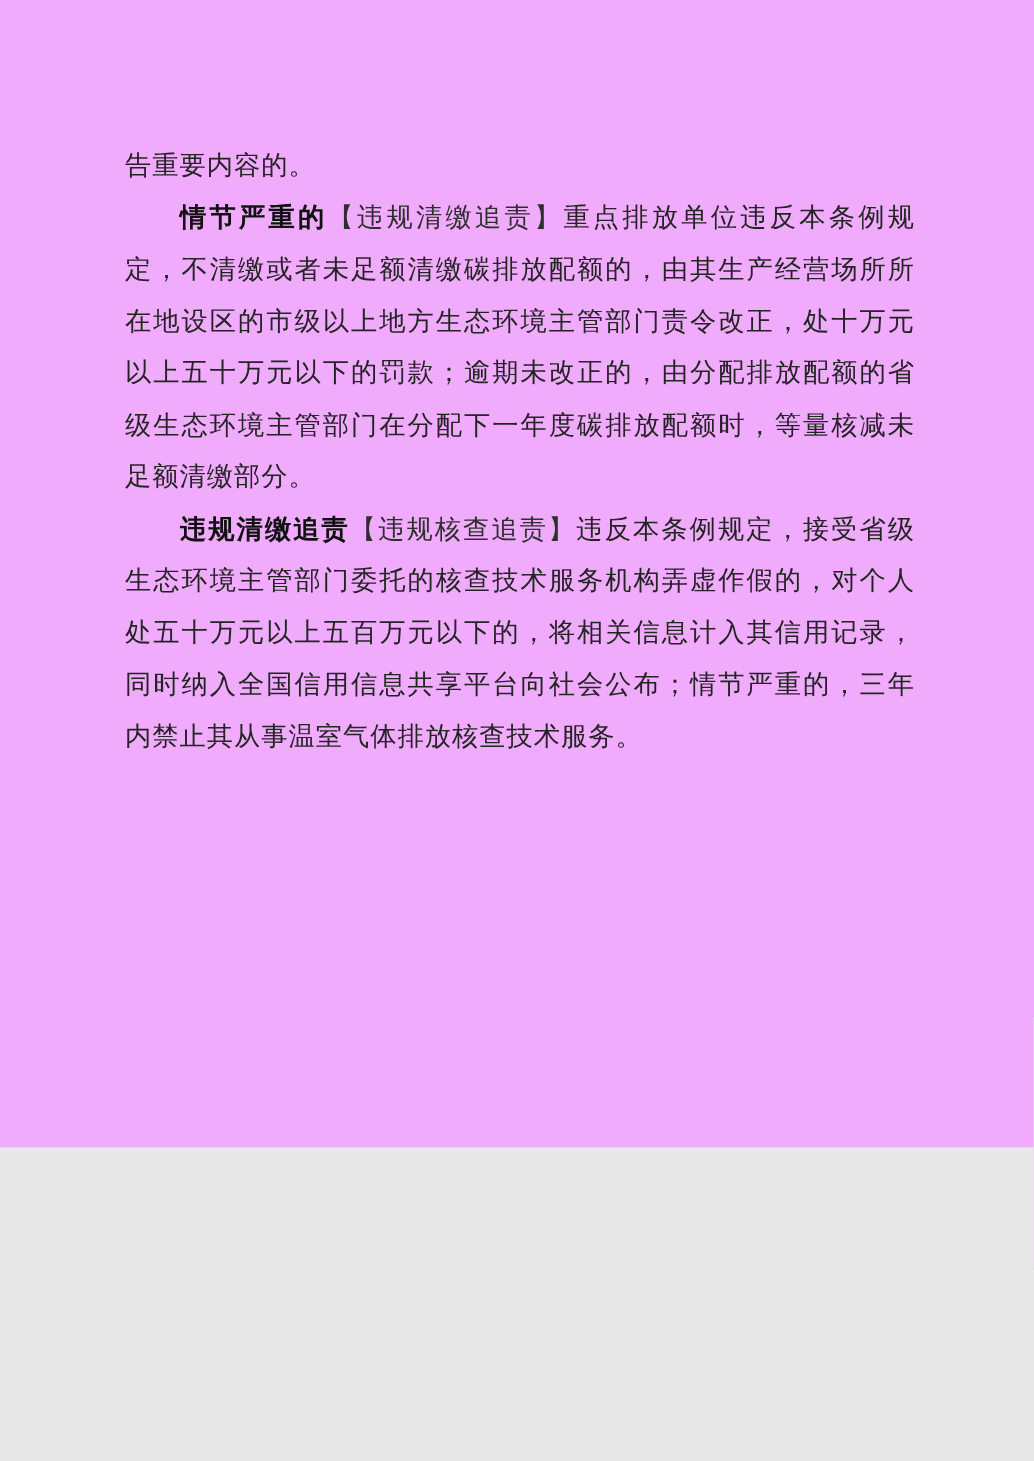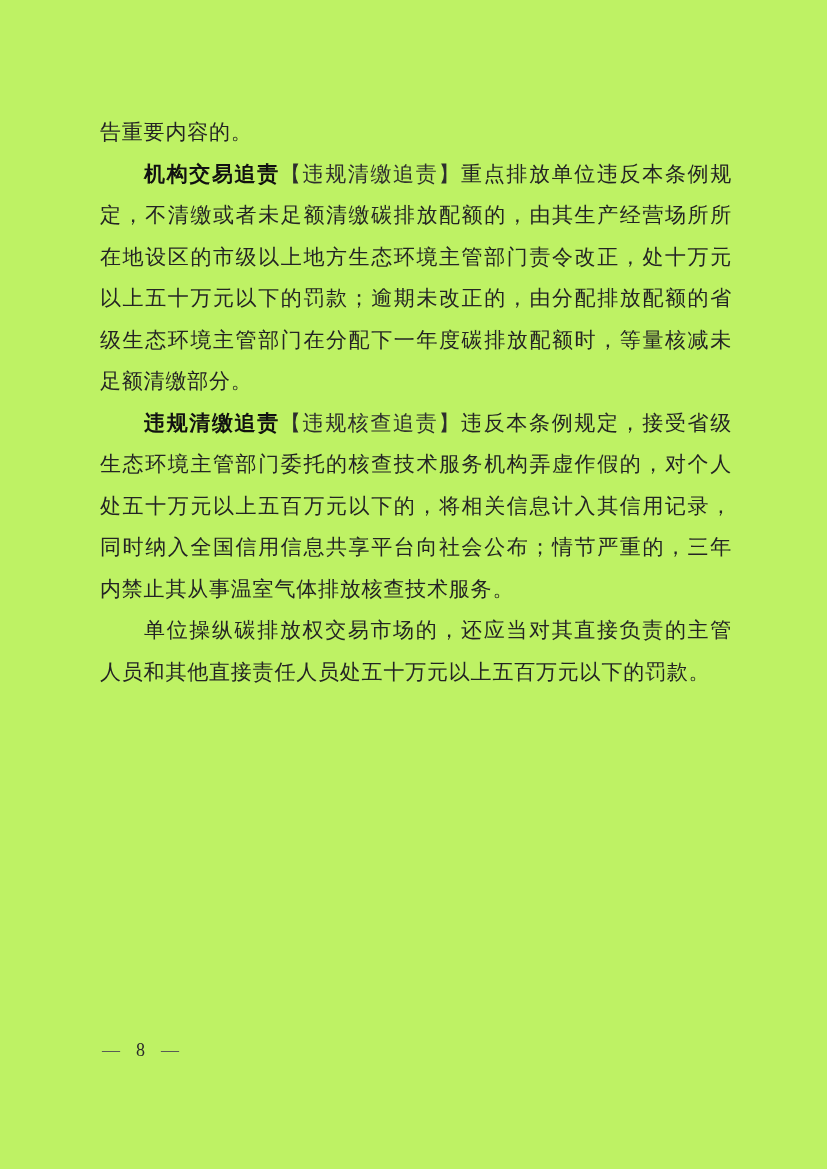--- a/index.html
+++ b/index.html
@@ -3,23 +3,23 @@
 <meta charset="utf-8">
 <style>
   html, body {
     margin: 0;
     padding: 0;
     background: #e8e8e8;
   }
   .page {
     position: relative;
     width: 827px;
-    height: 1169px;
+    height: 918px;
     margin: 0;
-    background: #bef264;
+    background: #f0abfc;
     font-family: "Liberation Serif", "DejaVu Serif", serif;
     color: #1f1f1f;
     overflow: hidden;
   }
   .content {
     position: absolute;
     left: 100px;
     top: 112px;
     width: 632px;
     font-size: 21px;
@@ -64,24 +64,23 @@
   }
 </style>
 </head>
 <body>
 
 <div class="page">
   <div class="content">
 
     <p class="para"><span class="body-text">告重要内容的。</span></p>
 
-    <p class="para indent"><span class="art-num">机构交易追责</span><span class="art-label">【违规清缴追责】</span><span class="body-text">重点排放单位违反本条例规定，不清缴或者未足额清缴碳排放配额的，由其生产经营场所所在地设区的市级以上地方生态环境主管部门责令改正，处十万元以上五十万元以下的罚款；逾期未改正的，由分配排放配额的省级生态环境主管部门在分配下一年度碳排放配额时，等量核减未足额清缴部分。</span></p>
+    <p class="para indent"><span class="art-num">情节严重的</span><span class="art-label">【违规清缴追责】</span><span class="body-text">重点排放单位违反本条例规定，不清缴或者未足额清缴碳排放配额的，由其生产经营场所所在地设区的市级以上地方生态环境主管部门责令改正，处十万元以上五十万元以下的罚款；逾期未改正的，由分配排放配额的省级生态环境主管部门在分配下一年度碳排放配额时，等量核减未足额清缴部分。</span></p>
 
     <p class="para indent"><span class="art-num">违规清缴追责</span><span class="art-label">【违规核查追责】</span><span class="body-text">违反本条例规定，接受省级生态环境主管部门委托的核查技术服务机构弄虚作假的，对个人处五十万元以上五百万元以下的，将相关信息计入其信用记录，同时纳入全国信用信息共享平台向社会公布；情节严重的，三年内禁止其从事温室气体排放核查技术服务。</span></p>
 
 
-    <p class="para indent"><span class="body-text">单位操纵碳排放权交易市场的，还应当对其直接负责的主管人员和其他直接责任人员处五十万元以上五百万元以下的罚款。</span></p>
 
 
   </div>
 
   <div class="footer"><span class="dash">—</span><span class="num">8</span><span class="dash">—</span></div>
 </div>
 
 </body></html>

